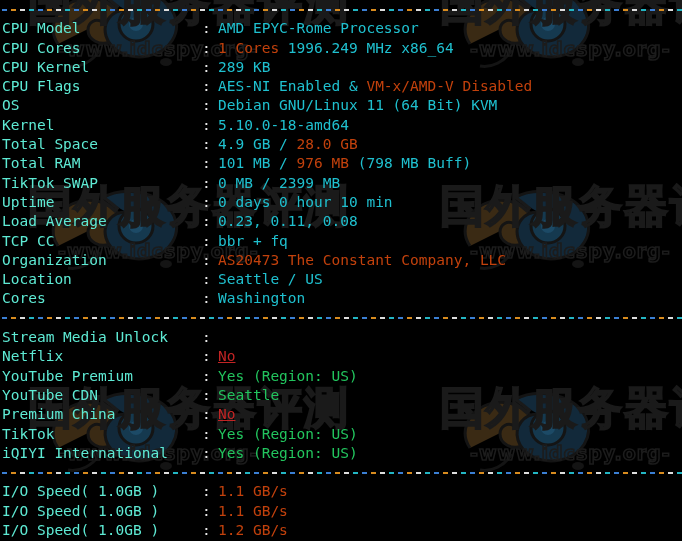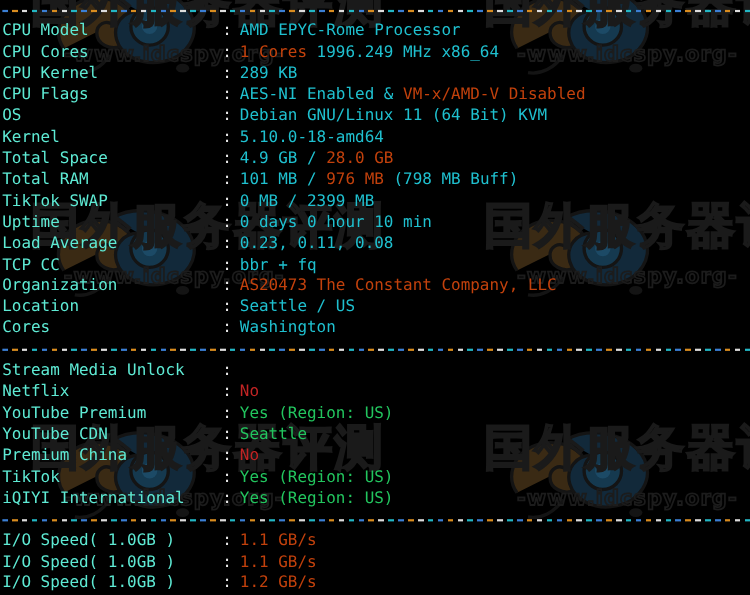--- a/index.html
+++ b/index.html
@@ -83,21 +83,21 @@
   }
   .colon{
     width:16px; flex:0 0 16px;
     color:#e9e9e9;
   }
   .value{ white-space:pre;text-align:center; }
 
   .c-cyan   { color:#1fc0cf; }
   .c-gold   { color:#c2410c; }
   .c-green  { color:#22c55e; }
-  .c-red    { color:#c22424; }
+  .c-red    { color:#c22424;text-decoration:underline; }
 </style>
 </head>
 <body>
 
 <div id="watermark-layer">
     <div class="wm-shell" style="left: 40px; top: 168px;"><svg viewBox="0 0 150 110" width="150" height="110" xmlns="http://www.w3.org/2000/svg">
         <path d="M18 78 C8 64 14 44 32 36 C50 28 72 34 80 48 C86 58 82 72 70 76 C60 80 48 74 48 64 C48 56 56 52 62 56" fill="#3a2a14" stroke="#141414" stroke-width="3"></path>
         <path d="M62 30 C88 16 124 26 134 48 C142 66 130 86 108 90 C88 94 70 84 66 70 C62 56 72 44 86 44" fill="#12293a" stroke="#141414" stroke-width="3"></path>
         <circle cx="96" cy="58" r="17" fill="#15394f" stroke="#141414" stroke-width="3"></circle>
         <circle cx="96" cy="58" r="7" fill="#1c4a66"></circle>

